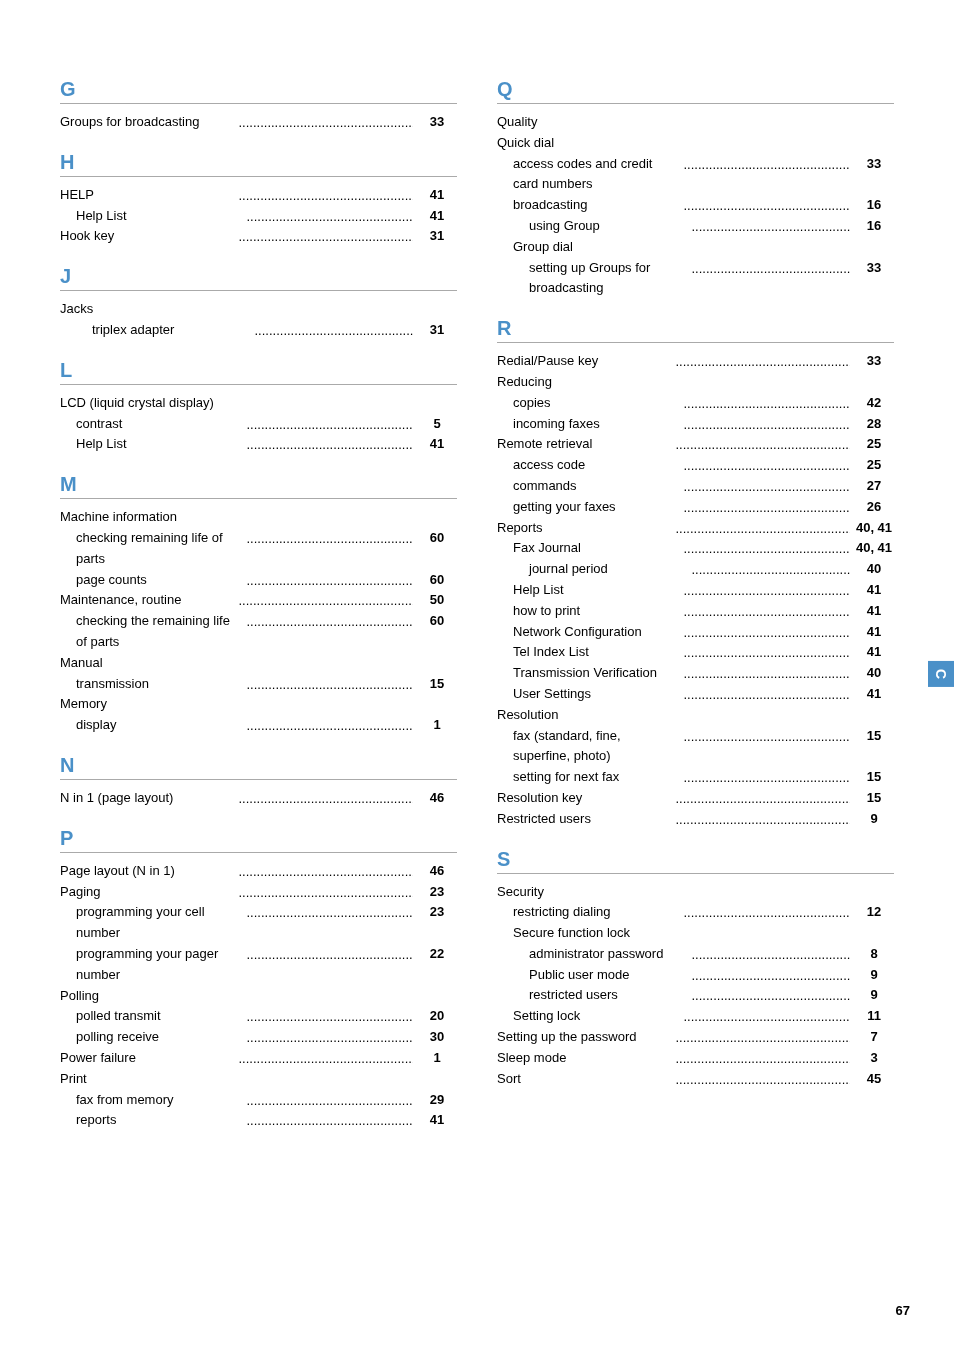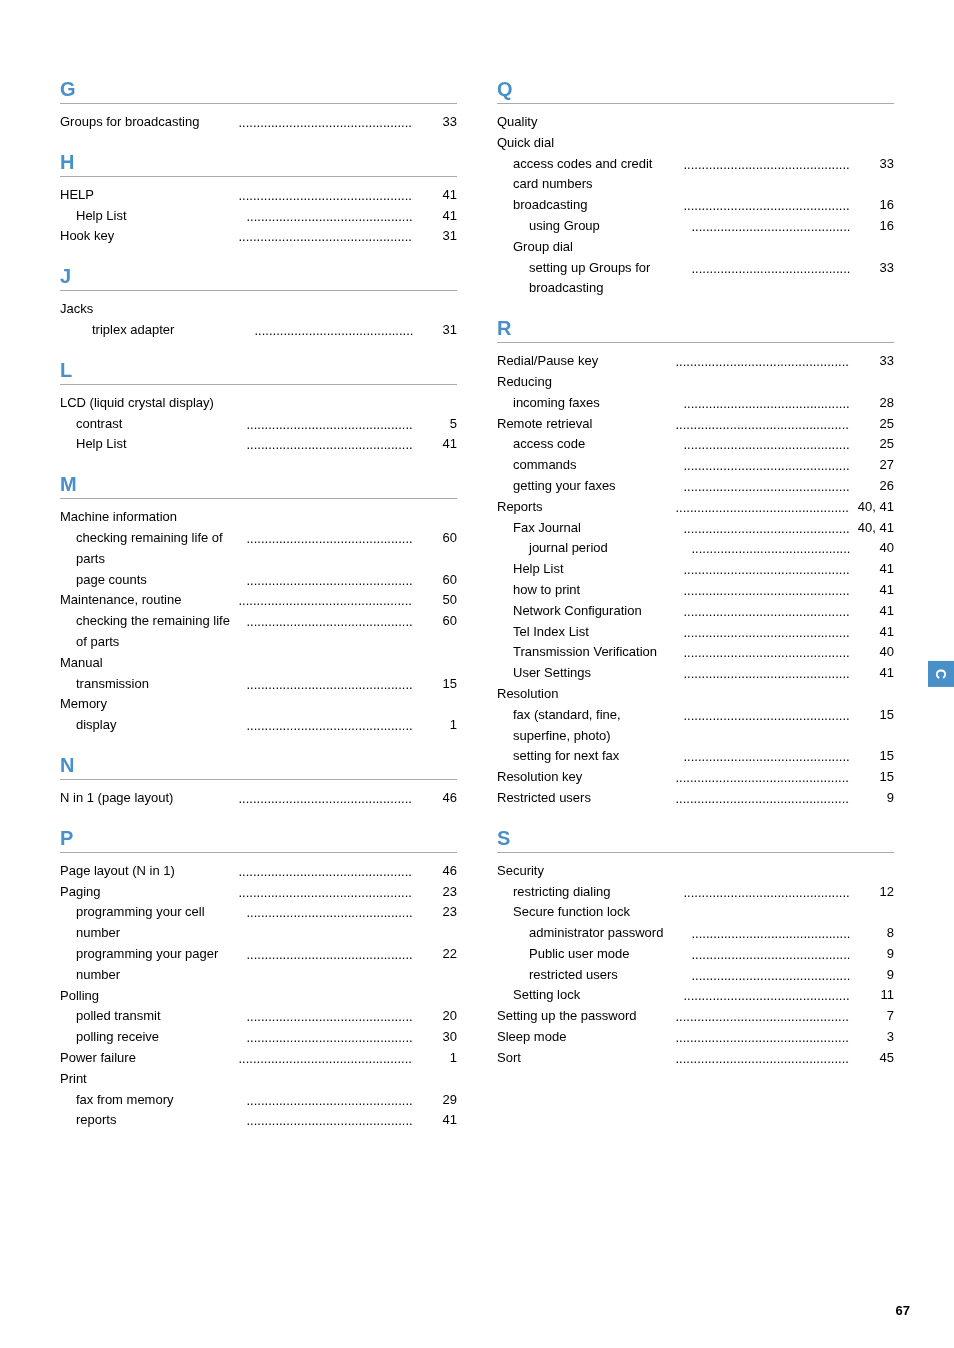--- a/index.html
+++ b/index.html
@@ -52,22 +52,23 @@
       display: flex;
       justify-content: space-between;
       line-height: 1.6;
     }
 
     .index-entry .label {
       flex: 1;
     }
 
     .index-entry .page-num {
-      text-align: right;
+      text-align: center;
       min-width: 40px;
+      font-weight: bold;
     }
 
     .sub-entry {
       padding-left: 16px;
     }
 
     .sub-sub-entry {
       padding-left: 32px;
     }
 
@@ -320,20 +321,25 @@
           <hr class="section-divider">
           <div class="index-entry ">
             <span class="label">Redial/Pause key</span>
             <span class="dots"></span>
             <span class="page-num">33</span>
           </div>
           <div class="index-entry ">
             <span class="label">Reducing</span>
           </div>
           <div class="index-entry sub-entry">
+            <span class="label">copies</span>
+            <span class="dots"></span>
+            <span class="page-num">42</span>
+          </div>
+          <div class="index-entry sub-entry">
             <span class="label">incoming faxes</span>
             <span class="dots"></span>
             <span class="page-num">28</span>
           </div>
           <div class="index-entry ">
             <span class="label">Remote retrieval</span>
             <span class="dots"></span>
             <span class="page-num">25</span>
           </div>
           <div class="index-entry sub-entry">

